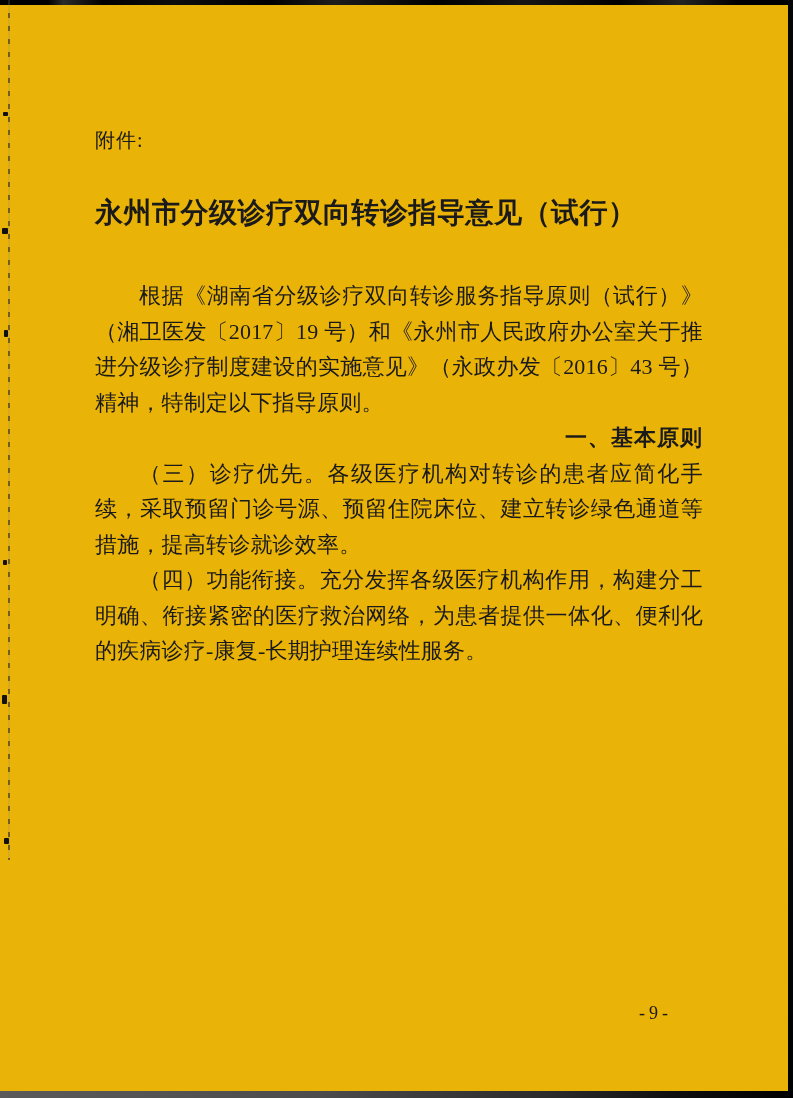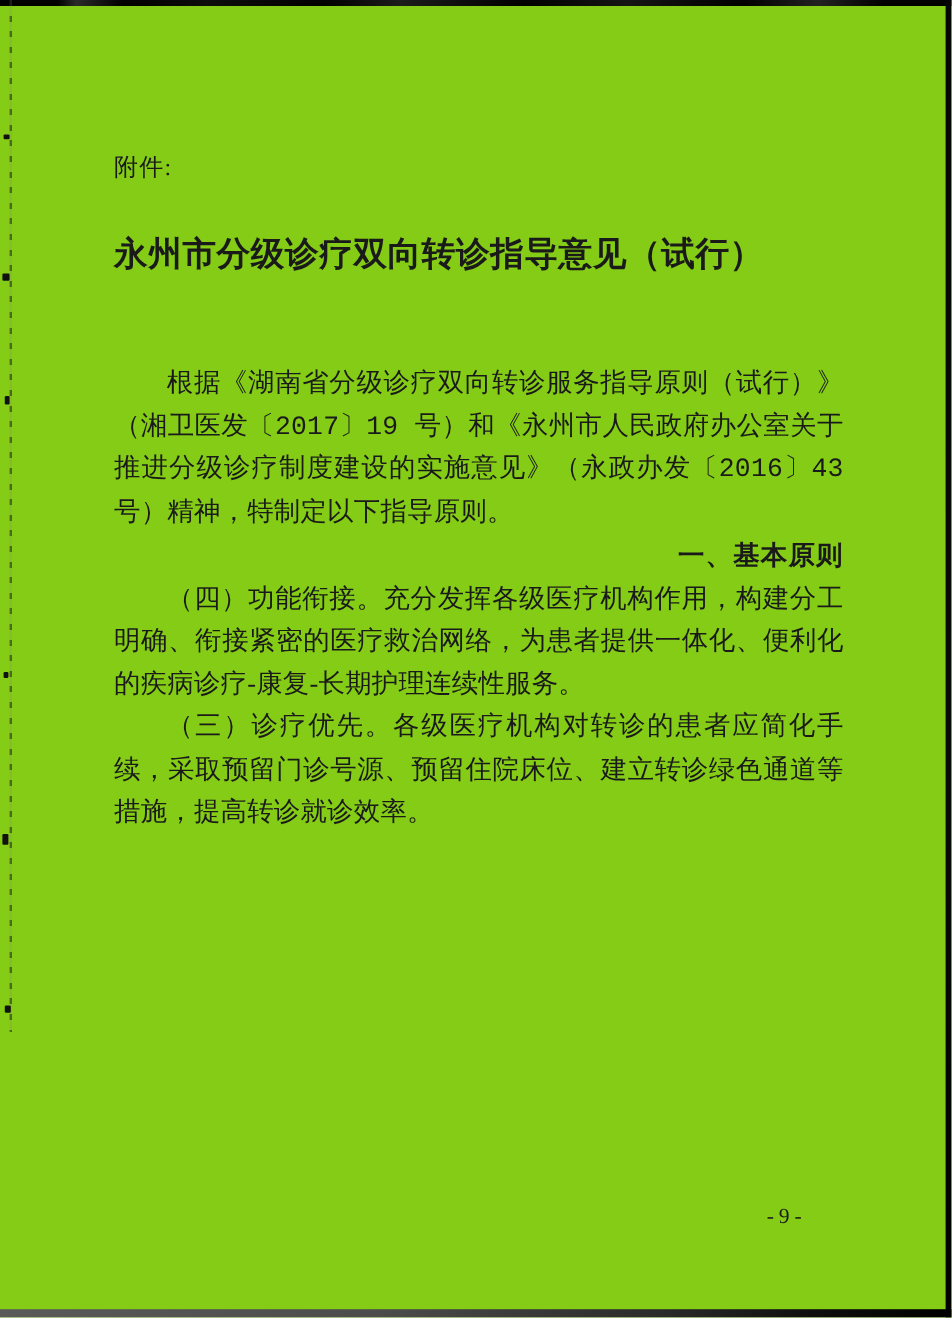--- a/index.html
+++ b/index.html
@@ -10,21 +10,21 @@
   body {
     width: 793px;
     height: 1098px;
     position: relative;
     overflow: hidden;
     font-family: "Liberation Serif", "DejaVu Serif", serif;
   }
   .page {
     position: absolute;
     inset: 0;
-    background: #84cc16;
+    background: #eab308;
     color: #1a1a1a;
   }
   
   .edge { position: absolute; pointer-events: none; }
   .edge-top {
     top: 0; left: 0; right: 0; height: 5px;
     background: linear-gradient(90deg,
       #000 0%, #000 6%, #2a2a2a 8%, #000 13%, #0d0d0d 22%,
       #000 34%, #1c1c1c 42%, #000 55%, #151515 66%,
       #000 78%, #222 86%, #000 93%, #000 100%);
@@ -76,22 +76,21 @@
   .para {
     margin: 0;
     font-size: 22px;
     line-height: 35.5px;
     text-align: justify;
     text-justify: inter-ideograph;
     text-indent: 2em;
     letter-spacing: 0.2px;
   }
   .para.first {
-    margin-top: 70px;
-    font-family: Liberation Mono, monospace;
+    margin-top: 45px;
   }
   .para.heading {
     font-weight: 700;
     font-family: Liberation Sans, sans-serif;
     text-align: right;
     letter-spacing: 1px;
   }
   .page-number {
     position: absolute;
     top: 1002px;
@@ -122,19 +121,19 @@
     <div class="attachment">附件:</div>
 
     <h1 class="title">永州市分级诊疗双向转诊指导意见（试行）</h1>
 
     <p class="para first">根据《湖南省分级诊疗双向转诊服务指导原则（试行）》（湘卫医发〔2017〕19 号）和《永州市人民政府办公室关于推进分级诊疗制度建设的实施意见》（永政办发〔2016〕43 号）精神，特制定以下指导原则。</p>
 
     <p class="para heading">一、基本原则</p>
 
 
 
+    <p class="para">（三）诊疗优先。各级医疗机构对转诊的患者应简化手续，采取预留门诊号源、预留住院床位、建立转诊绿色通道等措施，提高转诊就诊效率。</p>
+
     <p class="para">（四）功能衔接。充分发挥各级医疗机构作用，构建分工明确、衔接紧密的医疗救治网络，为患者提供一体化、便利化的疾病诊疗-康复-长期护理连续性服务。</p>
-
-    <p class="para">（三）诊疗优先。各级医疗机构对转诊的患者应简化手续，采取预留门诊号源、预留住院床位、建立转诊绿色通道等措施，提高转诊就诊效率。</p>
   </div>
 
   <div class="page-number">-9-</div>
 </div>
 
 </body></html>

